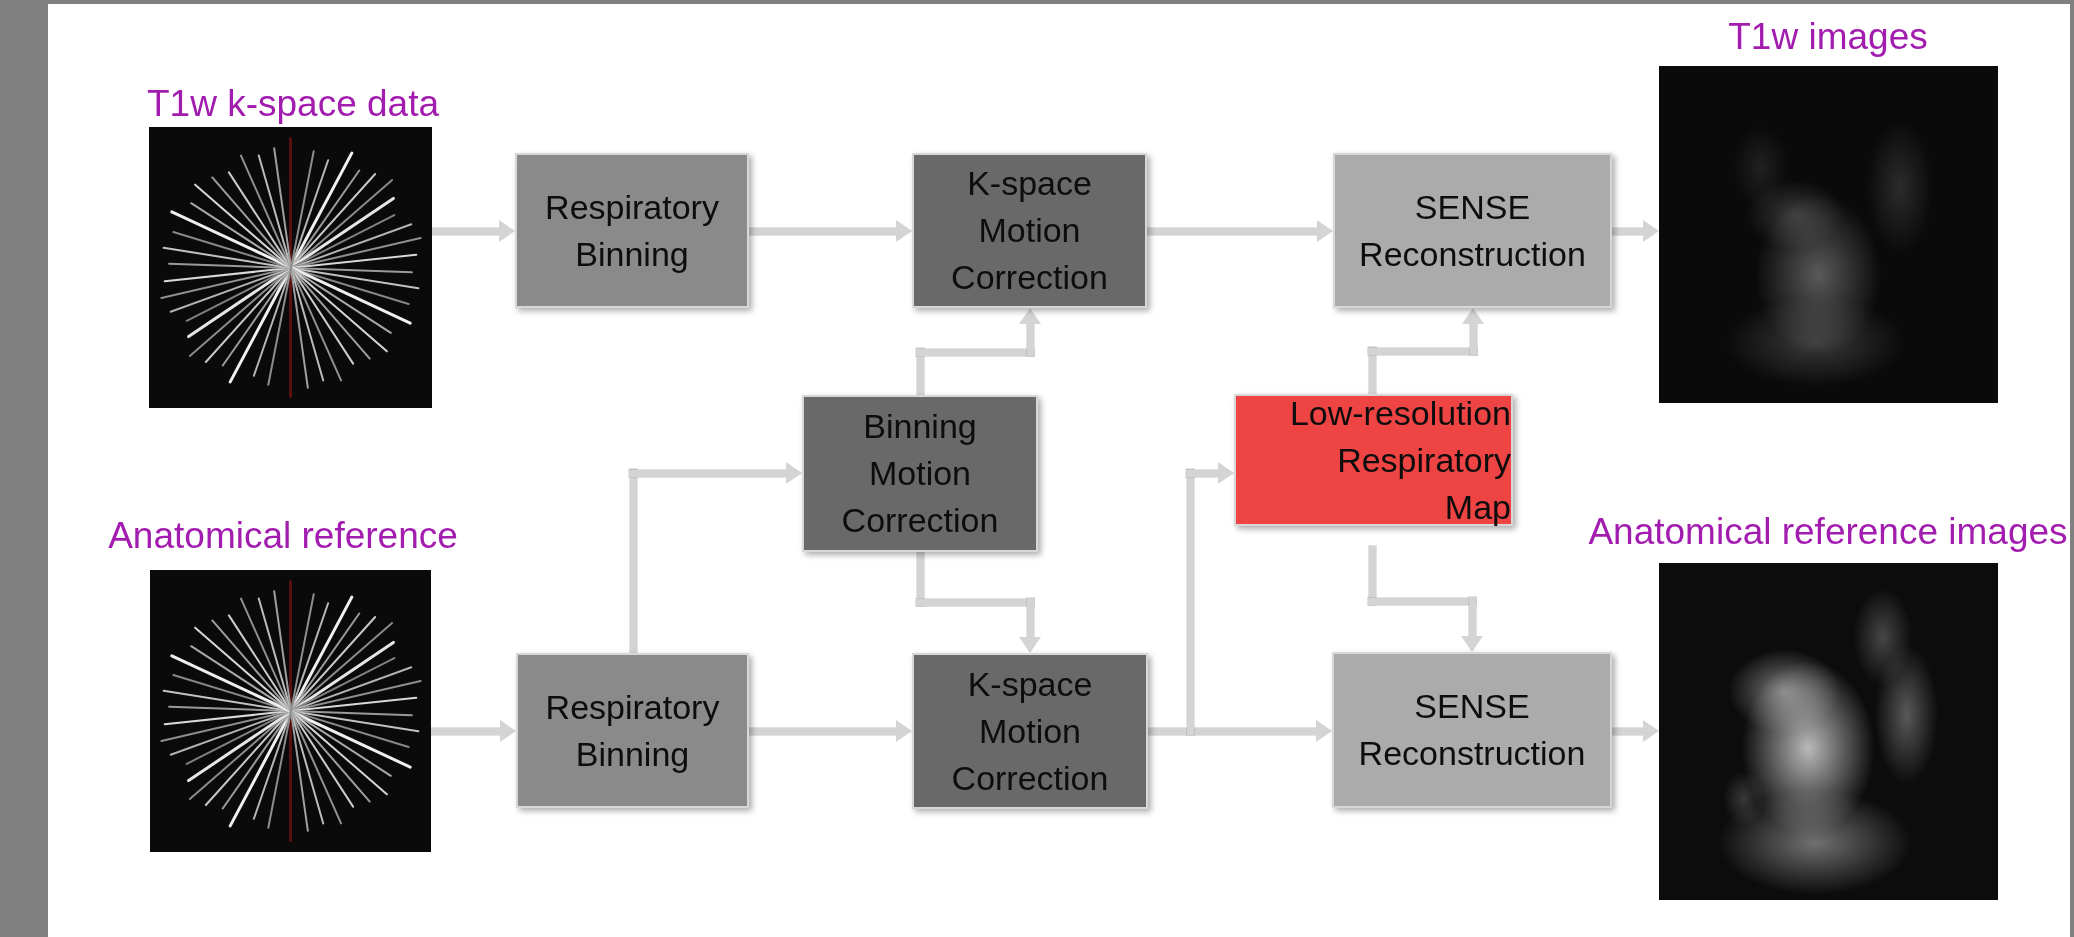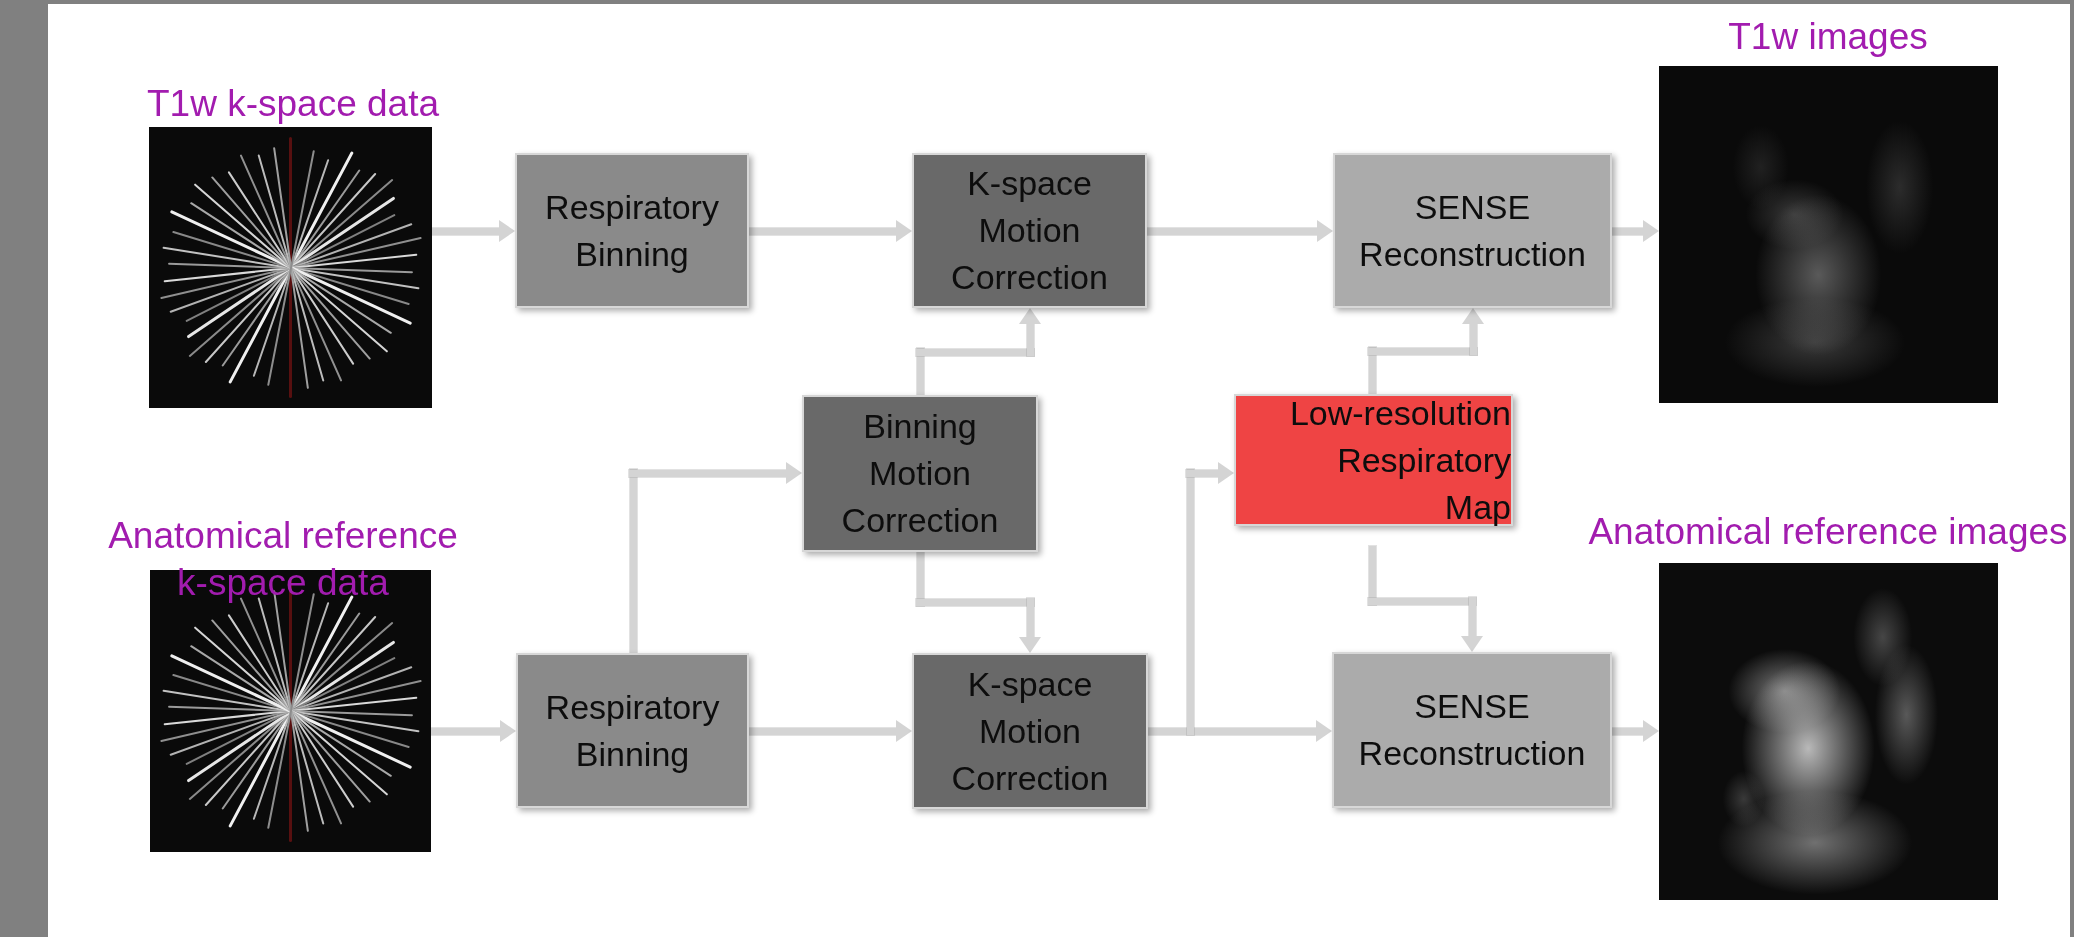--- a/index.html
+++ b/index.html
@@ -165,21 +165,20 @@
       </div>
       <div class="node" style="left: 1332px; top: 652px; width: 280px; height: 156px; background: rgb(171, 171, 171);">
         <div>SENSE</div>
         <div>Reconstruction</div>
       </div>
       <div class="lbl" style="left: 63px; top: 80px; width: 460px;">
         <div>T1w k-space data</div>
       </div>
       <div class="lbl" style="left: 53px; top: 468px; width: 460px; margin-top: 44px;">
         <div>Anatomical reference</div>
-        <div>k-space data</div>
       </div>
       <div class="lbl" style="left: 1598px; top: 13px; width: 460px;">
         <div>T1w images</div>
       </div>
       <div class="lbl" style="left: 1548px; top: 508px; width: 560px;">
         <div>Anatomical reference images</div>
       </div>
     </div>
 </div>
 

